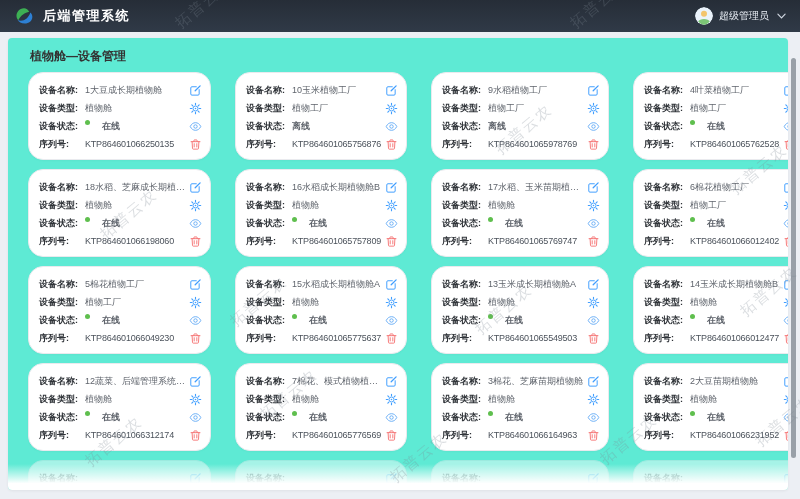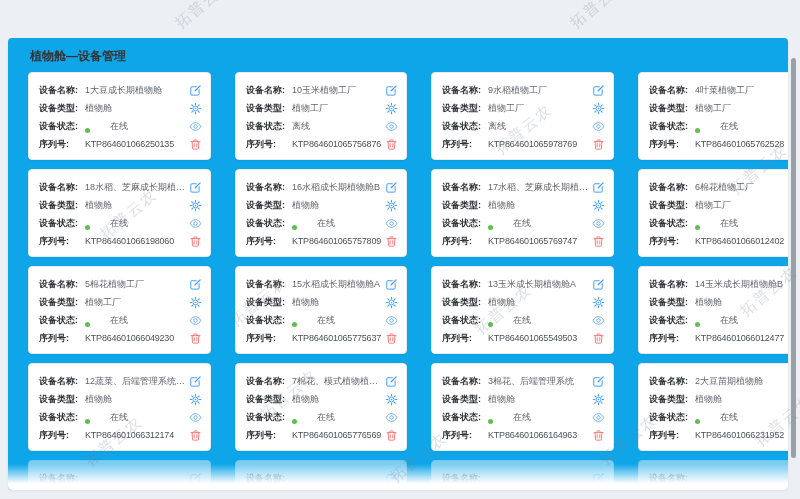--- a/index.html
+++ b/index.html
@@ -10,47 +10,71 @@
     background:linear-gradient(#262d37,#303a47);display:flex;align-items:center;
     padding:0 14px;box-sizing:border-box;z-index:3;}
   .logo{display:inline-flex;margin-right:9px;}
   .app-title{color:#ffffff;font-size:13px;font-weight:bold;letter-spacing:1.5px;}
   .user-menu{margin-left:auto;display:flex;align-items:center;gap:6px;cursor:pointer;}
   .avatar{display:inline-flex;border-radius:50%;overflow:hidden;}
   .user-name{color:#e8edf4;font-size:10px;}
   .chev{display:inline-flex;margin-left:2px;}
   
   .content-panel{position:absolute;left:8px;top:38px;width:780px;height:452px;
-    background:#0ea5e9;border-radius:4px;box-shadow:0 1px 3px rgba(0,0,0,.06);overflow:hidden;z-index:1;}
+    background:#5eead4;border-radius:4px;box-shadow:0 1px 3px rgba(0,0,0,.06);overflow:hidden;z-index:1;}
   .page-title{margin:12px 0 0 22px;font-size:12px;line-height:13px;font-weight:bold;color:#333;}
   .device-grid{display:grid;grid-template-columns:repeat(4,1fr);gap:9px 24px;padding:9px 16px 0 20px;}
   
-  .card{background:#fff;border:1px solid #e9eaee;border-radius:4px;
+  .card{background:#fff;border:1px solid #e9eaee;border-radius:15px;
     padding:8px 8px 8px 10px;box-shadow:0 1px 2px rgba(0,0,0,.03);box-sizing:border-box;height:88px;}
   .card.partial{opacity:.45;}
   .crow{display:flex;align-items:center;height:18px;font-size:9px;}
   .lbl{font-weight:bold;color:#2f3338;width:46px;flex-shrink:0;white-space:nowrap;}
   .val{color:#5f6océ6;color:#5f646c;white-space:nowrap;overflow:hidden;text-overflow:ellipsis;flex:1;}
   .val.serial{color:#4b525b;overflow:visible;text-overflow:clip;letter-spacing:-0.2px;}
-  .status-wrap{display:flex;align-items:flex-end;gap:20px;}
+  .status-wrap{display:flex;align-items:flex-start;gap:12px;font-weight:bold;}
   .dot{width:5px;height:5px;border-radius:50%;background:#5fbf4e;display:inline-block;}
   .icon-btn{margin-left:4px;flex-shrink:0;display:inline-flex;cursor:pointer;}
   
   .bottom-fade{position:absolute;left:0;right:0;bottom:0;height:26px;
     background:linear-gradient(rgba(255,255,255,0),#ffffff 75%);pointer-events:none;}
   .scrollbar-thumb{position:absolute;right:4px;top:58px;width:5px;height:400px;
     background:#99a0a8;border-radius:3px;z-index:4;cursor:grab;}
   .wm{position:absolute;transform:rotate(-40deg);font-size:15px;letter-spacing:2px;
     color:rgba(125,135,148,.28);white-space:nowrap;pointer-events:none;z-index:5;}
 </style>
 </head>
 <body>
 
 <div class="screen">
 
+  <header class="app-header">
+    <span class="logo">
+      <svg width="20" height="18" viewBox="0 0 24 22">
+        <path d="M12 1.5C6 1.5 2.8 6.5 2.8 10.8c0 2.2.9 4.1 2.2 5.4 3-6.2 8.2-9.4 13.4-10.4-1.1-2.2-3.7-4.3-6.4-4.3z" fill="#3db054"></path>
+        <path d="M19.8 6.6c1.6 1.5 2.4 3.6 2.4 5.3 0 4.8-4.2 8.4-9.4 8.4-4.1 0-7.3-2-8.5-4.3 6.3 2.2 12.5-.9 15.5-9.4z" fill="#2d80d4"></path>
+      </svg>
+    </span>
+    <span class="app-title">后端管理系统</span>
+    <div class="user-menu">
+      <span class="avatar">
+        <svg width="18" height="18" viewBox="0 0 18 18">
+          <circle cx="9" cy="9" r="9" fill="#eaf3fb"></circle>
+          <circle cx="9" cy="6.8" r="3" fill="#f3c56d"></circle>
+          <path d="M3.2 14.6c1.2-3.4 10.4-3.4 11.6 0A8.96 8.96 0 0 1 9 18a8.96 8.96 0 0 1-5.8-3.4z" fill="#7cc576"></path>
+        </svg>
+      </span>
+      <span class="user-name">超级管理员</span>
+      <span class="chev">
+        <svg width="9" height="6" viewBox="0 0 10 6">
+            <path d="M1 1l4 4 4-4" stroke="#cfd6e0" stroke-width="1.3" fill="none" stroke-linecap="round"></path>
+          </svg>
+      </span>
+    </div>
+  </header>
 
   <div class="content-panel">
     <h2 class="page-title">植物舱—设备管理</h2>
     <div class="device-grid">
   <div class="card">
     <div class="crow">
       <span class="lbl">设备名称:</span>
       <span class="val">1大豆成长期植物舱</span>
       <span class="icon-btn">
         <svg width="13" height="13" viewBox="0 0 16 16">
@@ -348,21 +372,21 @@
           <path d="M3.8 4.5l.5 8.3a1 1 0 0 0 1 .9h5.4a1 1 0 0 0 1-.9l.5-8.3"></path>
           <path d="M6.4 7v4M9.6 7v4"></path>
         </svg>
       </span>
     </div>
   </div>
 
   <div class="card">
     <div class="crow">
       <span class="lbl">设备名称:</span>
-      <span class="val">17水稻、芝麻成长期植…</span>
+      <span class="val">17水稻、玉米苗期植…</span>
       <span class="icon-btn">
         <svg width="13" height="13" viewBox="0 0 16 16">
           <path d="M12.5 7v5.3a1.4 1.4 0 0 1-1.4 1.4H3.6a1.4 1.4 0 0 1-1.4-1.4V4.8a1.4 1.4 0 0 1 1.4-1.4H9" fill="none" stroke="#409eff" stroke-width="1.2" stroke-linecap="round"></path>
           <path d="M13.7 2.3 7.6 8.4" stroke="#409eff" stroke-width="1.6" stroke-linecap="round"></path>
         </svg>
       </span>
     </div>
     <div class="crow">
       <span class="lbl">设备类型:</span>
       <span class="val">植物舱</span>
@@ -756,21 +780,21 @@
           <path d="M3.8 4.5l.5 8.3a1 1 0 0 0 1 .9h5.4a1 1 0 0 0 1-.9l.5-8.3"></path>
           <path d="M6.4 7v4M9.6 7v4"></path>
         </svg>
       </span>
     </div>
   </div>
 
   <div class="card">
     <div class="crow">
       <span class="lbl">设备名称:</span>
-      <span class="val">3棉花、后端管理系统</span>
+      <span class="val">3棉花、芝麻苗期植物舱</span>
       <span class="icon-btn">
         <svg width="13" height="13" viewBox="0 0 16 16">
           <path d="M12.5 7v5.3a1.4 1.4 0 0 1-1.4 1.4H3.6a1.4 1.4 0 0 1-1.4-1.4V4.8a1.4 1.4 0 0 1 1.4-1.4H9" fill="none" stroke="#409eff" stroke-width="1.2" stroke-linecap="round"></path>
           <path d="M13.7 2.3 7.6 8.4" stroke="#409eff" stroke-width="1.6" stroke-linecap="round"></path>
         </svg>
       </span>
     </div>
     <div class="crow">
       <span class="lbl">设备类型:</span>
       <span class="val">植物舱</span>

